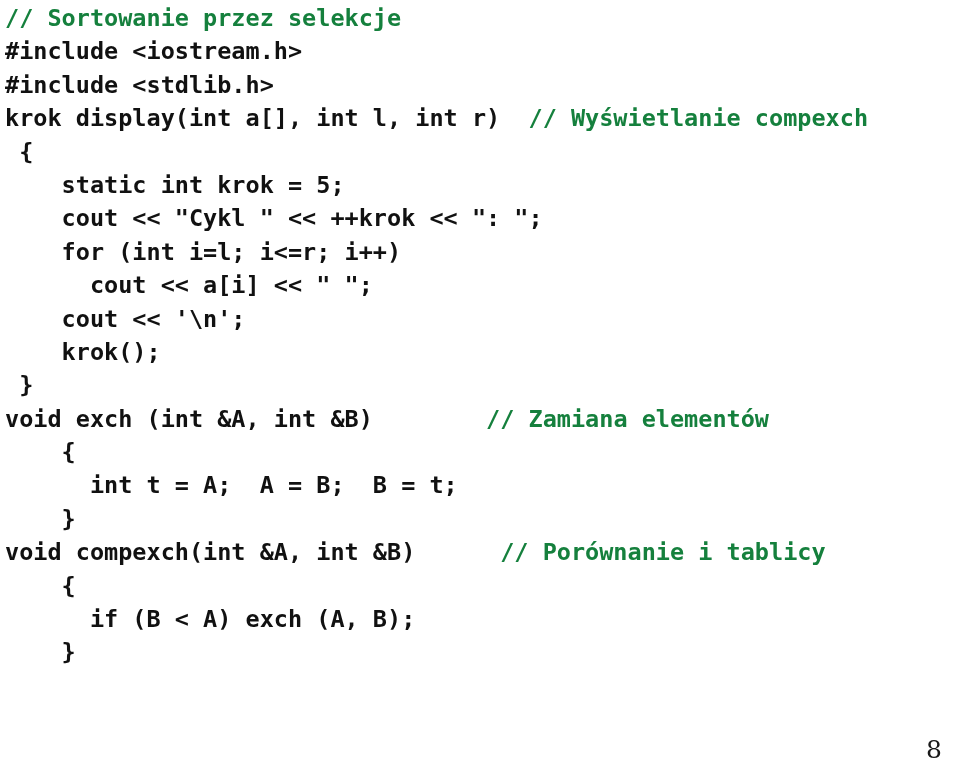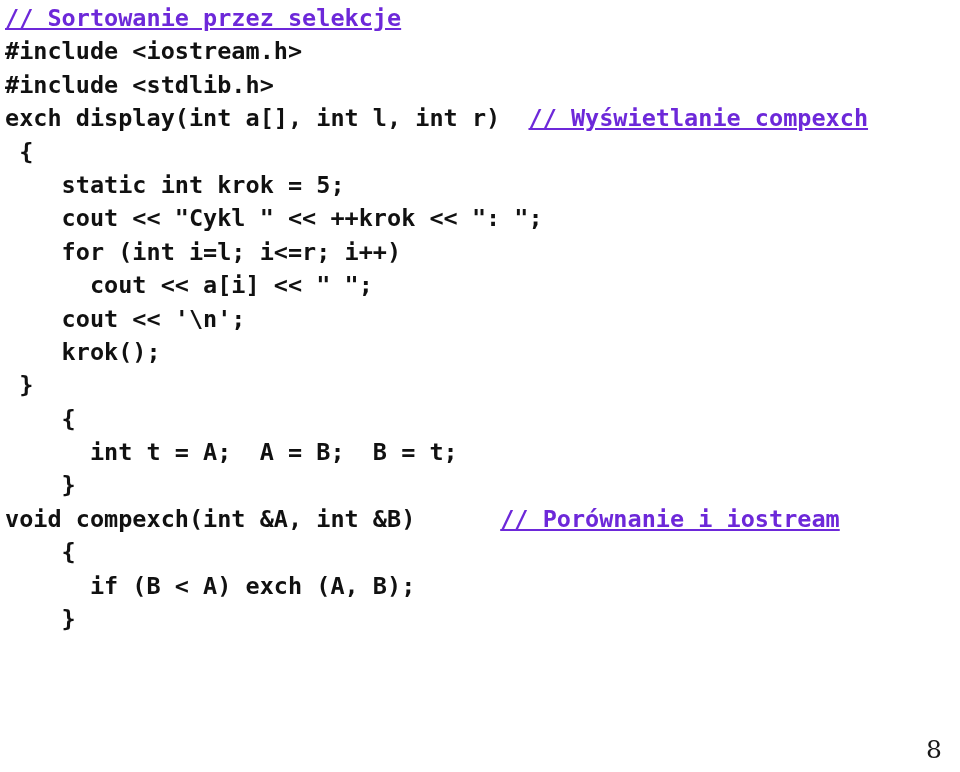--- a/index.html
+++ b/index.html
@@ -42,23 +42,22 @@
     letter-spacing: 0px;
     position: relative;
   }
 
   .code-line .code-text {
     white-space: pre;
     text-align: right;
   }
 
   .code-line .comment {
-    color: #6d28d9;
+    color: #15803d;
     white-space: pre;
-    text-decoration: underline;
   }
 
   
   #page-number {
     position: absolute;
     right: 18px;
     bottom: 10px;
     font-family: "DejaVu Serif", "Liberation Serif", serif;
     font-size: 25px;
     color: #1a1a1a;
@@ -67,33 +66,34 @@
 </style>
 </head>
 <body>
 
 <div id="slide">
 
   <div id="code-block">
       <div class="code-line"><span class="code-text"></span><span class="comment">// Sortowanie przez selekcje</span></div>
       <div class="code-line"><span class="code-text">#include &lt;iostream.h&gt;</span></div>
       <div class="code-line"><span class="code-text">#include &lt;stdlib.h&gt;</span></div>
-      <div class="code-line"><span class="code-text">exch display(int a[], int l, int r)  </span><span class="comment">// Wyświetlanie compexch</span></div>
+      <div class="code-line"><span class="code-text">krok display(int a[], int l, int r)  </span><span class="comment">// Wyświetlanie compexch</span></div>
       <div class="code-line"><span class="code-text"> {</span></div>
       <div class="code-line"><span class="code-text">    static int krok = 5;</span></div>
       <div class="code-line"><span class="code-text">    cout &lt;&lt; "Cykl " &lt;&lt; ++krok &lt;&lt; ": ";</span></div>
       <div class="code-line"><span class="code-text">    for (int i=l; i&lt;=r; i++)</span></div>
       <div class="code-line"><span class="code-text">      cout &lt;&lt; a[i] &lt;&lt; " ";</span></div>
       <div class="code-line"><span class="code-text">    cout &lt;&lt; '\n';</span></div>
       <div class="code-line"><span class="code-text">    krok();</span></div>
       <div class="code-line"><span class="code-text"> }</span></div>
+      <div class="code-line"><span class="code-text">void exch (int &amp;A, int &amp;B)        </span><span class="comment">// Zamiana elementów</span></div>
       <div class="code-line"><span class="code-text">    {</span></div>
       <div class="code-line"><span class="code-text">      int t = A;  A = B;  B = t;</span></div>
       <div class="code-line"><span class="code-text">    }</span></div>
-      <div class="code-line"><span class="code-text">void compexch(int &amp;A, int &amp;B)      </span><span class="comment">// Porównanie i iostream</span></div>
+      <div class="code-line"><span class="code-text">void compexch(int &amp;A, int &amp;B)      </span><span class="comment">// Porównanie i tablicy</span></div>
       <div class="code-line"><span class="code-text">    {</span></div>
       <div class="code-line"><span class="code-text">      if (B &lt; A) exch (A, B);</span></div>
       <div class="code-line"><span class="code-text">    }</span></div>
     </div>
 
   <div id="page-number">8</div>
 
 </div>
 
 </body></html>

